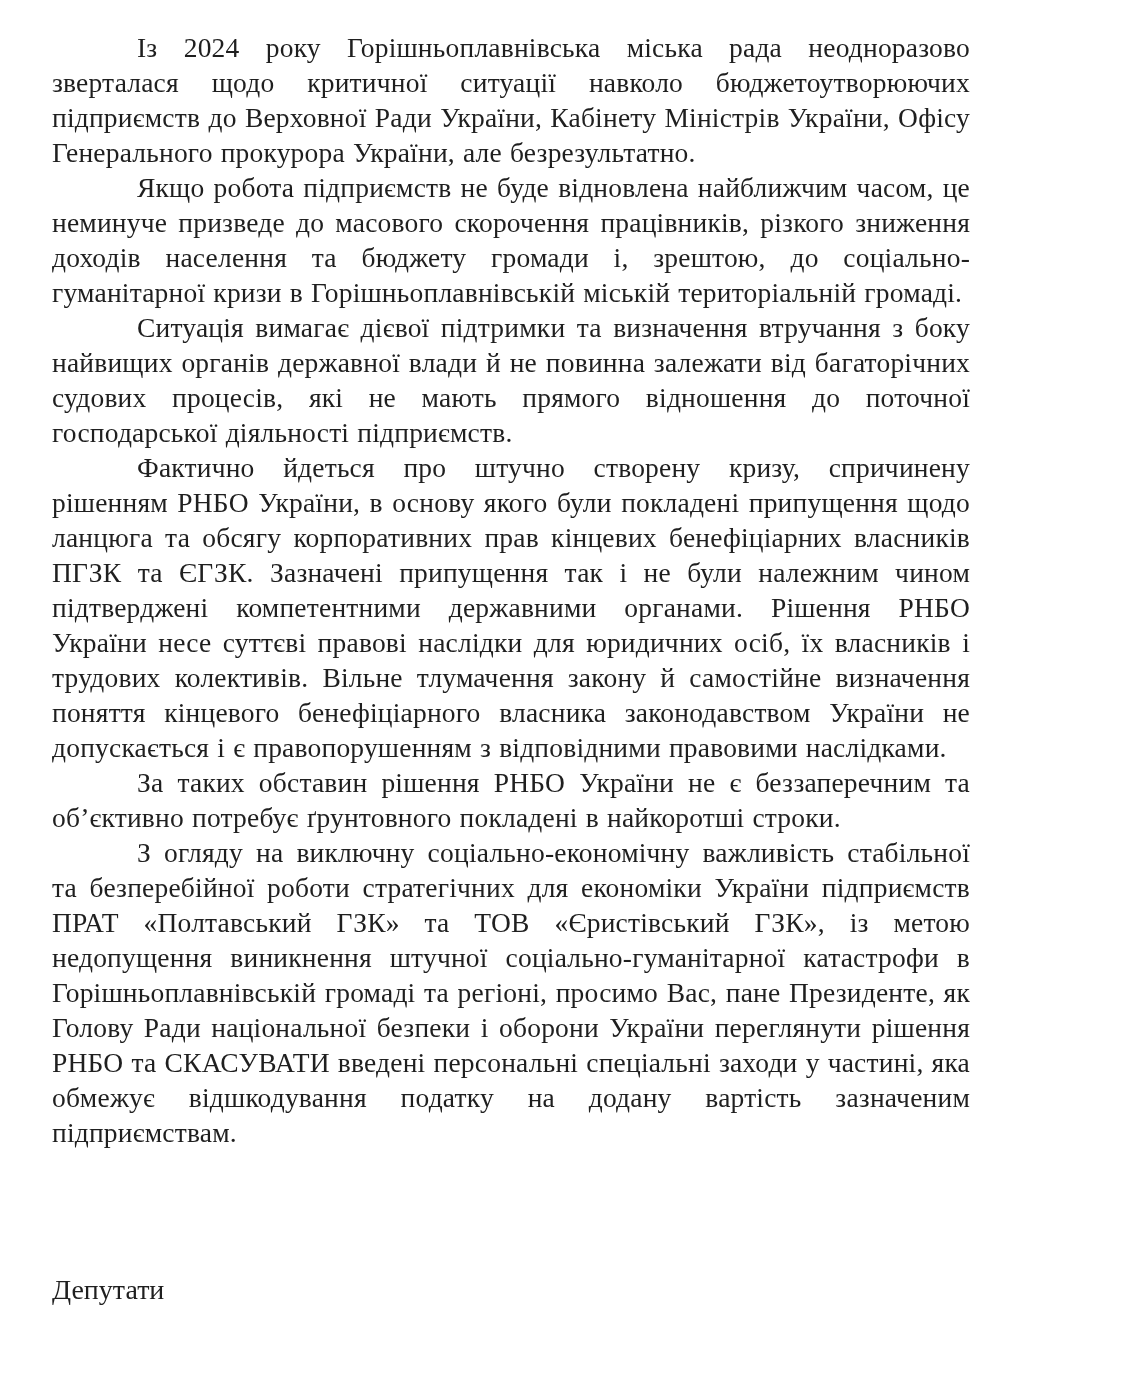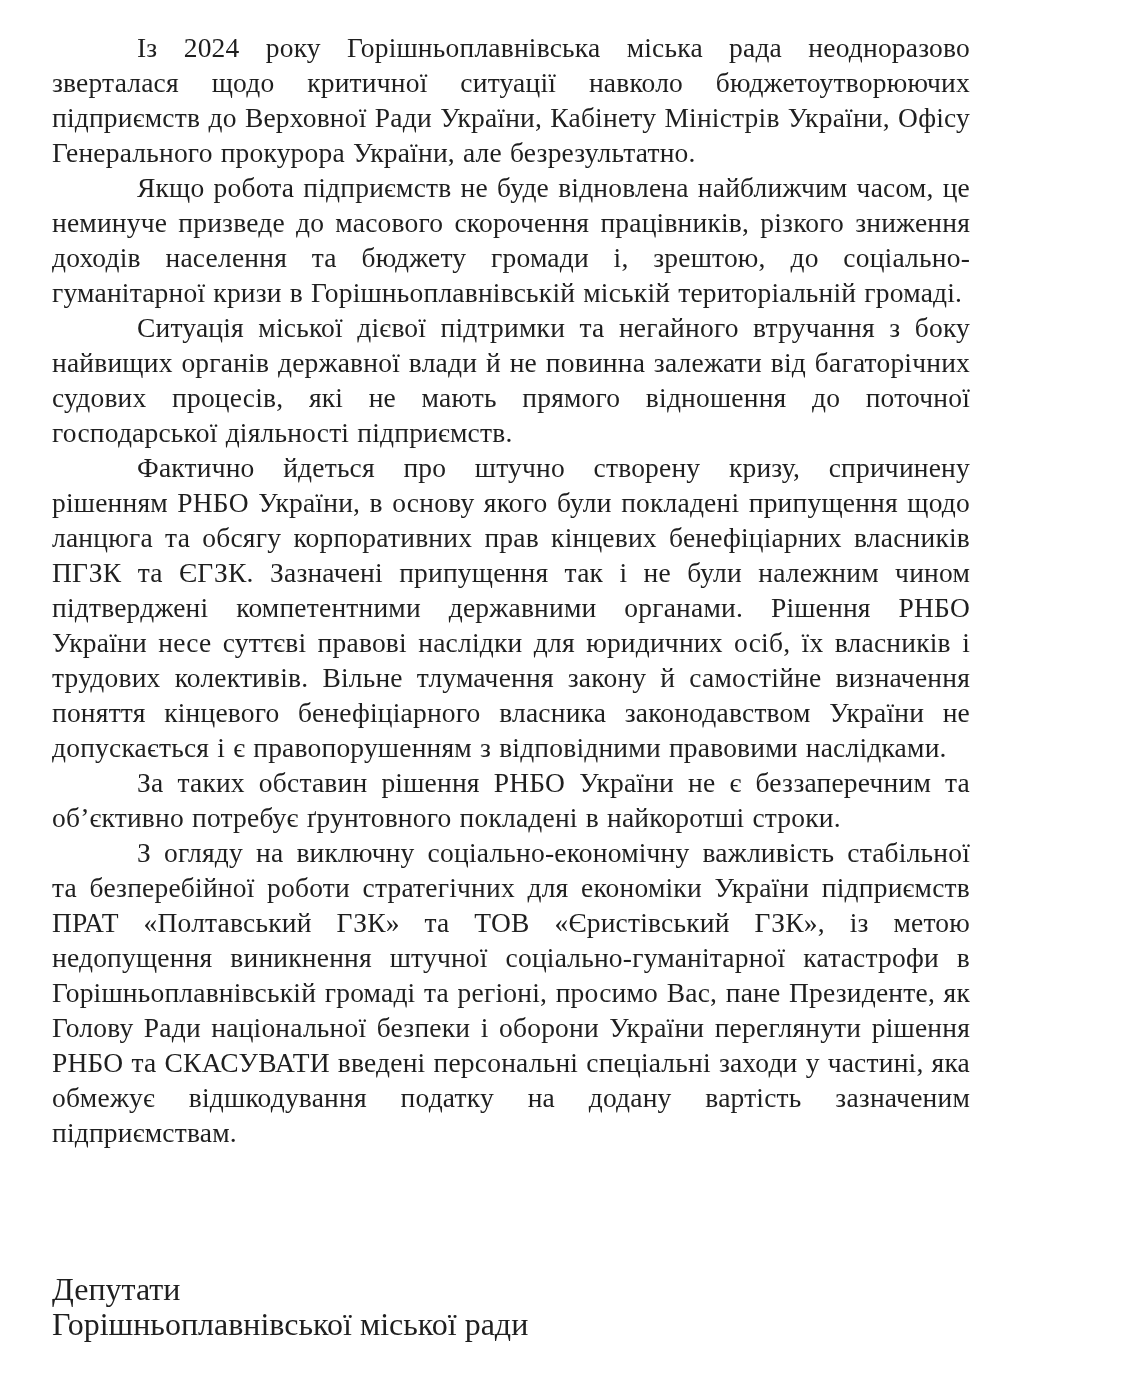--- a/index.html
+++ b/index.html
@@ -28,40 +28,39 @@
     line-height: 35px;
     text-align: justify;
     text-indent: 85px;
     letter-spacing: 0.2px;
     word-spacing: 1px;
   }
   .signature {
     position: absolute;
     left: 52px;
     top: 1272px;
-    font-size: 32px;
+    font-size: 28px;
     line-height: 35px;
     text-align: left;
   }
   .signature div {
     margin: 0;
   }
 </style>
 </head>
 <body>
 
 <div class="page">
 
   <div class="body-text">
     <p>Із 2024 року Горішньоплавнівська міська рада неодноразово зверталася щодо критичної ситуації навколо бюджетоутворюючих підприємств до Верховної Ради України, Кабінету Міністрів України, Офісу Генерального прокурора України, але безрезультатно.</p>
     <p>Якщо робота підприємств не буде відновлена найближчим часом, це неминуче призведе до масового скорочення працівників, різкого зниження доходів населення та бюджету громади і, зрештою, до соціально-гуманітарної кризи в Горішньоплавнівській міській територіальній громаді.</p>
-    <p>Ситуація міської дієвої підтримки та негайного втручання з боку найвищих органів державної влади й не повинна залежати від багаторічних судових процесів, які не мають прямого відношення до поточної господарської діяльності підприємств.</p>
+    <p>Ситуація вимагає дієвої підтримки та визначення втручання з боку найвищих органів державної влади й не повинна залежати від багаторічних судових процесів, які не мають прямого відношення до поточної господарської діяльності підприємств.</p>
     <p>Фактично йдеться про штучно створену кризу, спричинену рішенням РНБО України, в основу якого були покладені припущення щодо ланцюга та обсягу корпоративних прав кінцевих бенефіціарних власників ПГЗК та ЄГЗК. Зазначені припущення так і не були належним чином підтверджені компетентними державними органами. Рішення РНБО України несе суттєві правові наслідки для юридичних осіб, їх власників і трудових колективів. Вільне тлумачення закону й самостійне визначення поняття кінцевого бенефіціарного власника законодавством України не допускається і є правопорушенням з відповідними правовими наслідками.</p>
     <p>За таких обставин рішення РНБО України не є беззаперечним та об’єктивно потребує ґрунтовного покладені в найкоротші строки.</p>
     <p>З огляду на виключну соціально-економічну важливість стабільної та безперебійної роботи стратегічних для економіки України підприємств ПРАТ «Полтавський ГЗК» та ТОВ «Єристівський ГЗК», із метою недопущення виникнення штучної соціально-гуманітарної катастрофи в Горішньоплавнівській громаді та регіоні, просимо Вас, пане Президенте, як Голову Ради національної безпеки і оборони України переглянути рішення РНБО та СКАСУВАТИ введені персональні спеціальні заходи у частині, яка обмежує відшкодування податку на додану вартість зазначеним підприємствам.</p>
   </div>
 
   <div class="signature">
     <div>Депутати</div>
-    <div>Горішньоплавнівської міської ради</div>
   </div>
 
 </div>
 
 </body></html>

